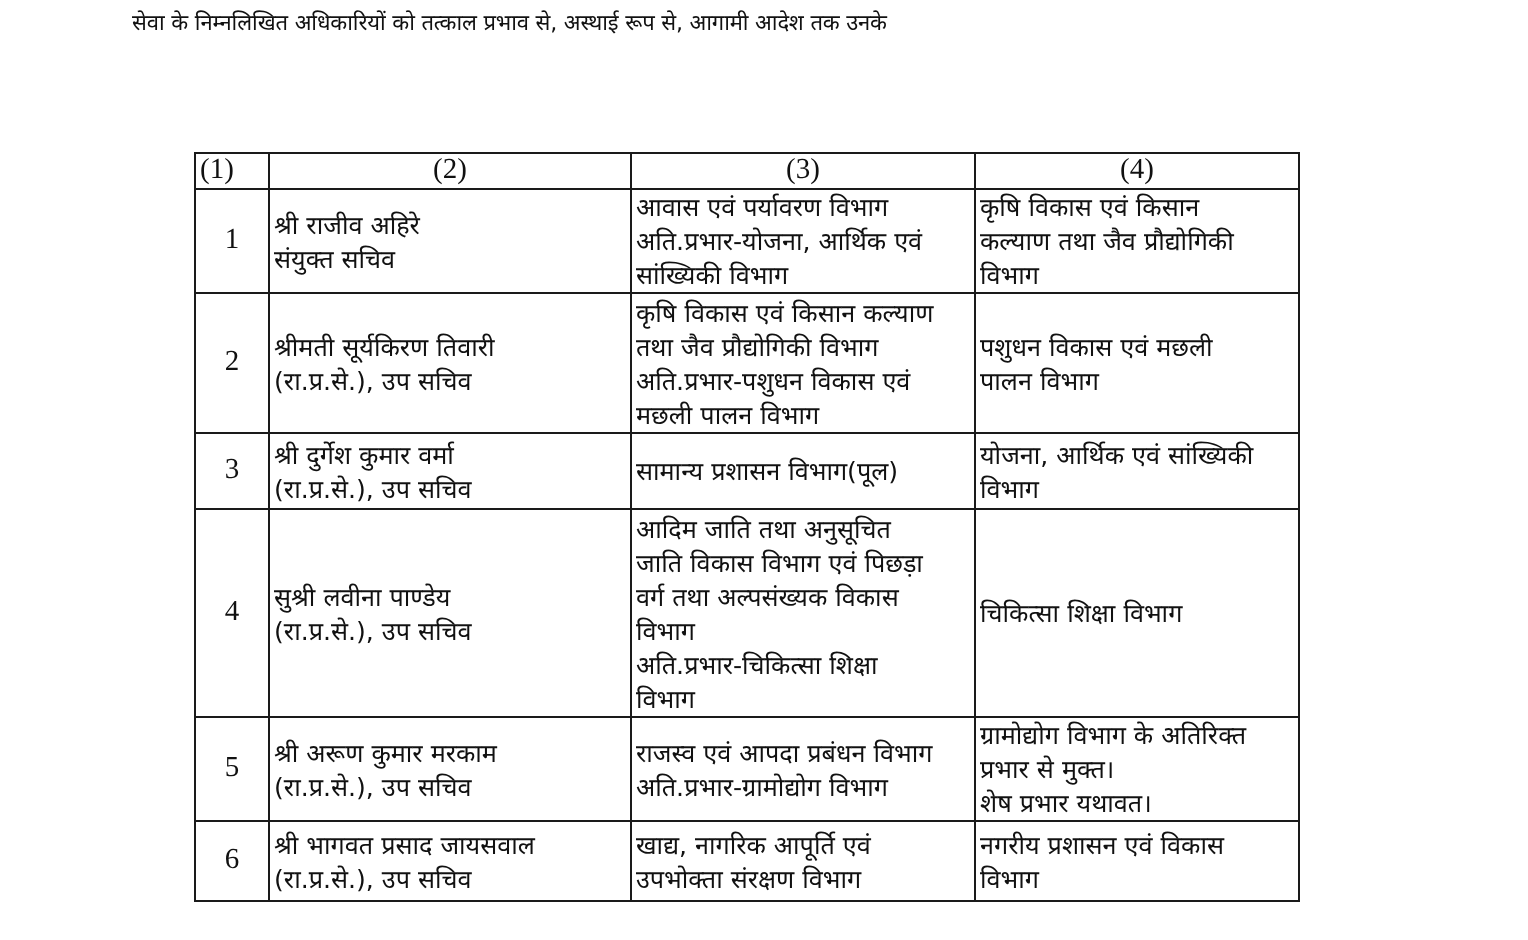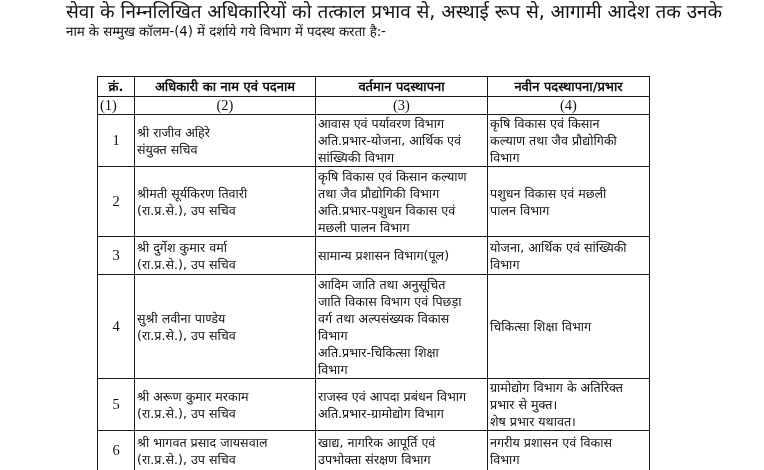--- a/index.html
+++ b/index.html
@@ -50,38 +50,31 @@
   td.cell span { display: block; white-space: nowrap; }
   col.c-sn { width: 37px; }
   col.c-name { width: 181px; }
   col.c-cur { width: 172px; }
   col.c-new { width: 162px; }
 </style>
 </head>
 <body>
 
 <div class="intro">
-  <span style="font-family:'DejaVu Sans',sans-serif;font-size:19px;">सेवा के निम्नलिखित अधिकारियों को तत्काल प्रभाव से, अस्थाई रूप से, आगामी आदेश तक उनके</span>
-  <span style="font-family:'DejaVu Sans',sans-serif;font-size:13.4px;">नाम के सम्मुख कॉलम-(4) में दर्शाये गये विभाग में पदस्थ करता है:-</span>
+  <span style="font-family:'DejaVu Sans',sans-serif;font-size:11px;">सेवा के निम्नलिखित अधिकारियों को तत्काल प्रभाव से, अस्थाई रूप से, आगामी आदेश तक उनके</span>
 </div>
 
 <table class="orders">
   <colgroup>
     <col class="c-sn">
       <col class="c-name">
       <col class="c-cur">
       <col class="c-new">
   </colgroup>
   <thead>
-    <tr>
-      <th>क्रं.</th>
-      <th>अधिकारी का नाम एवं पदनाम</th>
-      <th>वर्तमान पदस्थापना</th>
-      <th>नवीन पदस्थापना/प्रभार</th>
-    </tr>
     <tr class="colnum">
       <td class="c1">(1)</td>
       <td>(2)</td>
       <td>(3)</td>
       <td>(4)</td>
     </tr>
   </thead>
   <tbody>
 
     <tr style="height:52px;">

